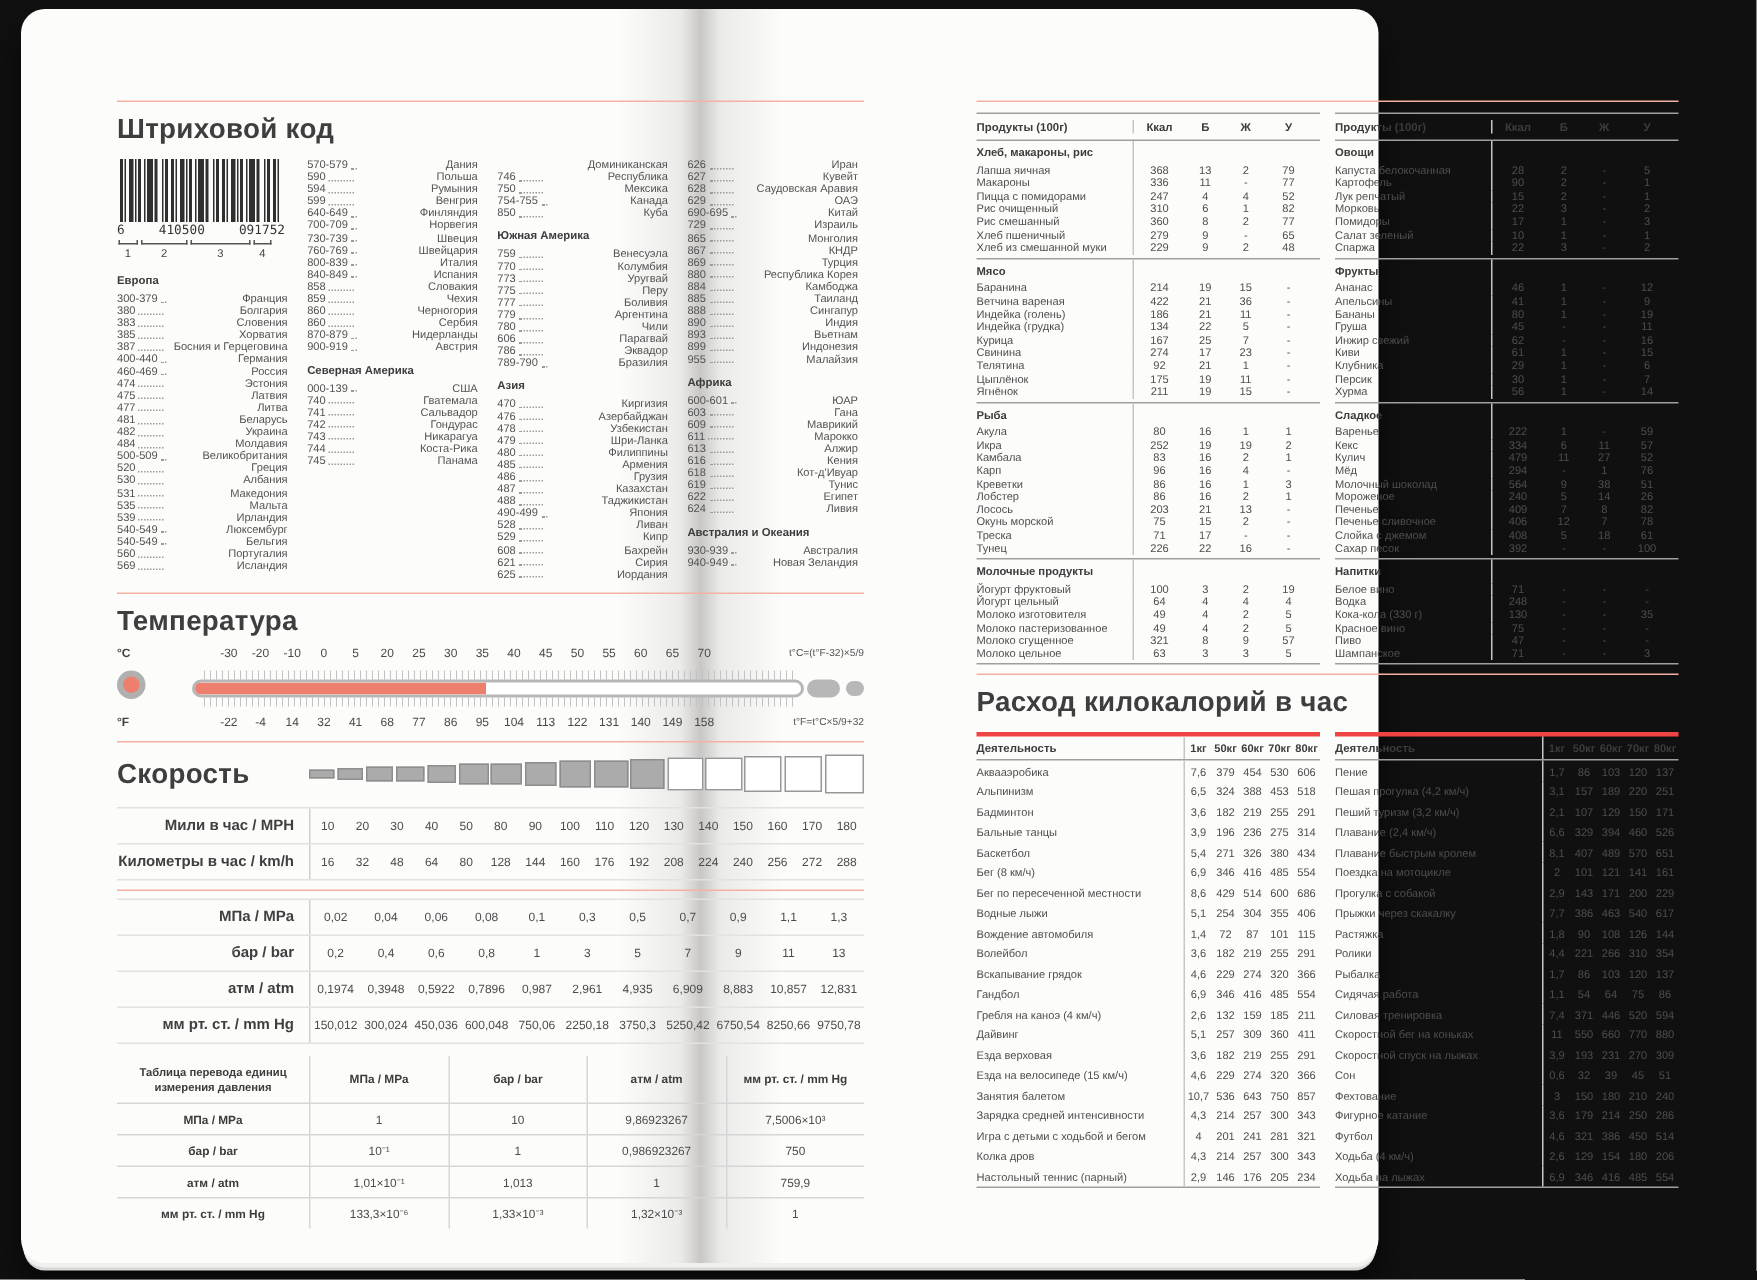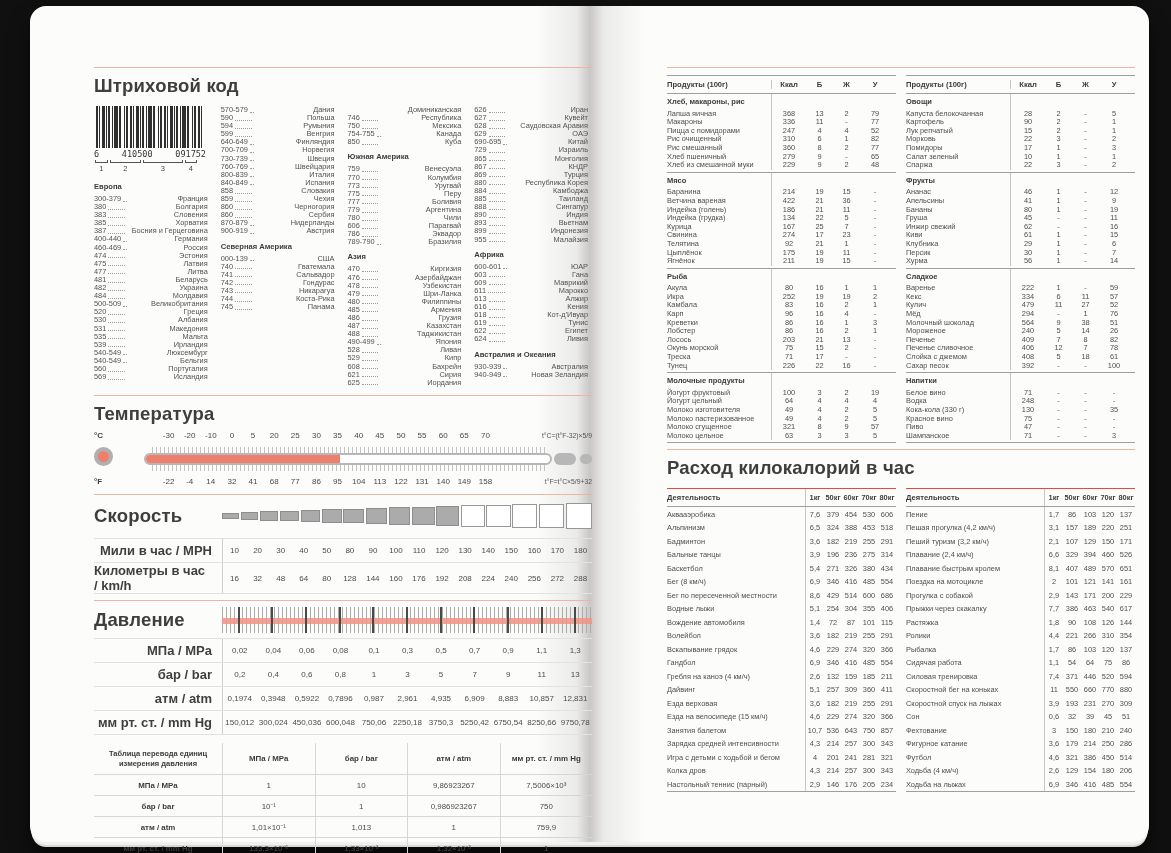--- a/index.html
+++ b/index.html
@@ -1,21 +1,21 @@
 <!DOCTYPE html>
 <html><head>
 <meta charset="utf-8">
 <style>
   * { box-sizing: border-box; }
   body {
     margin: 0; width: 1171px; height: 853px; position: relative; overflow: hidden;
     background: #101010; font-family: "Liberation Sans", sans-serif; color: #4a4a4a;
   }
   .book {
-    position: absolute; left: 30px; top: 6px; width: 1119px; height: 836px;
+    position: absolute; left: 14px; top: 6px; width: 905px; height: 836px;
     background: #fcfcfb; border-radius: 16px;
     box-shadow: 0 4px 0 -1px #f0f0ef, 0 7px 0 -2px #d8d8d6, 0 14px 20px rgba(0,0,0,.6);
   }
   .book::before {
     content: ""; position: absolute; top: 0; bottom: 0; left: 50%; width: 110px;
     transform: translateX(-50%); pointer-events: none;
     background: linear-gradient(90deg, rgba(0,0,0,0), rgba(0,0,0,.07) 38%, rgba(55,48,44,.26) 50%, rgba(0,0,0,.07) 62%, rgba(0,0,0,0));
   }
   .content { position: absolute; top: 55px; }
   .content-left  { left: 64px;  width: 498px; }
@@ -56,21 +56,21 @@
 
   
   .speed-top { display: flex; align-items: flex-end; margin-top: 4px; }
   .speed-top .section-title { width: 128px; margin: 0 0 6px; }
   .squares { flex: 1; display: flex; align-items: center; justify-content: space-between; height: 34px; }
   .sq { border: 1.5px solid #979797; background: #fff; }
   .sq.fill { background: #ababab; border-color: #8d8d8d; }
   #speed-rows, #press-rows { margin-top: 5px; }
   .mrow { display: flex; align-items: stretch; border-top: 1px solid #e2e2e2; }
   .mrow:last-child { border-bottom: 1px solid #e2e2e2; }
-  .mlabel { width: 128px; display: flex; align-items: center; justify-content: flex-end; padding-right: 10px; font-size: 13px; font-weight: 700; color: #3f3f3f; }
+  .mlabel { width: 128px; display: flex; align-items: center; justify-content: flex-end; padding-right: 10px; font-size: 10px; font-weight: 700; color: #3f3f3f; }
   .mvals { flex: 1; display: flex; border-left: 1px solid #cfcfcf; align-items: center; min-height: 23px; }
   .mv { flex: 1; text-align: center; font-size: 8px; color: #4c4c4c; }
   .press-top { display: flex; align-items: center; margin-top: 6px; }
   .press-top .section-title { width: 128px; margin: 0; }
   .pruler { flex: 1; position: relative; height: 26px; background: repeating-linear-gradient(90deg, #ababab 0 1px, transparent 1px 4px); }
   .pband { position: absolute; left: 0; right: 0; top: 11px; height: 6px; background: #f09383; opacity: .85; }
   .ptick { position: absolute; top: 0; bottom: 0; width: 2px; background: #4a4a4a; }
 
   
   .conv { display: grid; grid-template-columns: 128px repeat(4, 1fr); margin-top: 8px; }
@@ -89,21 +89,21 @@
   .fn { text-align: center; font-size: 7.4px; }
   .fhead .fn { font-size: 7.6px; }
   .n0 { width: 34px; } .n1 { width: 27px; } .n2 { width: 27px; } .n3 { width: 30px; }
   .fsec { border-bottom: 1px solid #9f9f9f; }
   .frow { display: flex; align-items: stretch; font-size: 7.4px; line-height: 8.6px; color: #4e4e4e; }
   .fsect { font-weight: 700; color: #3c3c3c; padding: 4px 0 3px; font-size: 7.5px; }
   .frow:last-child { padding-bottom: 2px; }
 
   
   .chalf { flex: 1; min-width: 0; border-bottom: 1px solid #9f9f9f; }
-  .chead { display: flex; align-items: stretch; border-top: 1px solid #ef4444; border-bottom: 1px solid #9f9f9f; font-size: 7.6px; font-weight: 700; color: #3c3c3c; height: 19px; }
+  .chead { display: flex; align-items: stretch; border-top: 3px solid #ef4444; border-bottom: 1px solid #9f9f9f; font-size: 7.6px; font-weight: 700; color: #3c3c3c; height: 19px; }
   .chead .cname { display: flex; align-items: center; }
   .cname { width: 138px; padding-right: 4px; }
   .cnums { flex: 1; display: flex; border-left: 1px solid #c6c6c6; align-items: center; }
   .cn { flex: 1; text-align: center; font-size: 7.4px; }
   .crow { display: flex; align-items: stretch; height: 13.5px; font-size: 7.4px; color: #4e4e4e; }
   .crow .cname { display: flex; align-items: center; }
   .rule2 { margin-top: 6px; }
 </style>
 </head>
 <body>
@@ -839,37 +839,20 @@
             <span class="mv">224</span>
             <span class="mv">240</span>
             <span class="mv">256</span>
             <span class="mv">272</span>
             <span class="mv">288</span>
           </div>
         </div>
       </div>
 
     <div class="rule"></div>
-    <div class="press-top">
-      <div class="section-title">Давление</div>
-      <div class="pruler" id="pruler">
-        <div class="pband"></div>
-      <div class="ptick" style="left: calc(4.54545% - 1px);"></div>
-          <div class="ptick" style="left: calc(13.6364% - 1px);"></div>
-          <div class="ptick" style="left: calc(22.7273% - 1px);"></div>
-          <div class="ptick" style="left: calc(31.8182% - 1px);"></div>
-          <div class="ptick" style="left: calc(40.9091% - 1px);"></div>
-          <div class="ptick" style="left: calc(50% - 1px);"></div>
-          <div class="ptick" style="left: calc(59.0909% - 1px);"></div>
-          <div class="ptick" style="left: calc(68.1818% - 1px);"></div>
-          <div class="ptick" style="left: calc(77.2727% - 1px);"></div>
-          <div class="ptick" style="left: calc(86.3636% - 1px);"></div>
-          <div class="ptick" style="left: calc(95.4545% - 1px);"></div>
-        </div>
-    </div>
     <div id="press-rows">
         <div class="mrow">
           <div class="mlabel">МПа / MPa</div>
           <div class="mvals">
             <span class="mv">0,02</span>
             <span class="mv">0,04</span>
             <span class="mv">0,06</span>
             <span class="mv">0,08</span>
             <span class="mv">0,1</span>
             <span class="mv">0,3</span>

